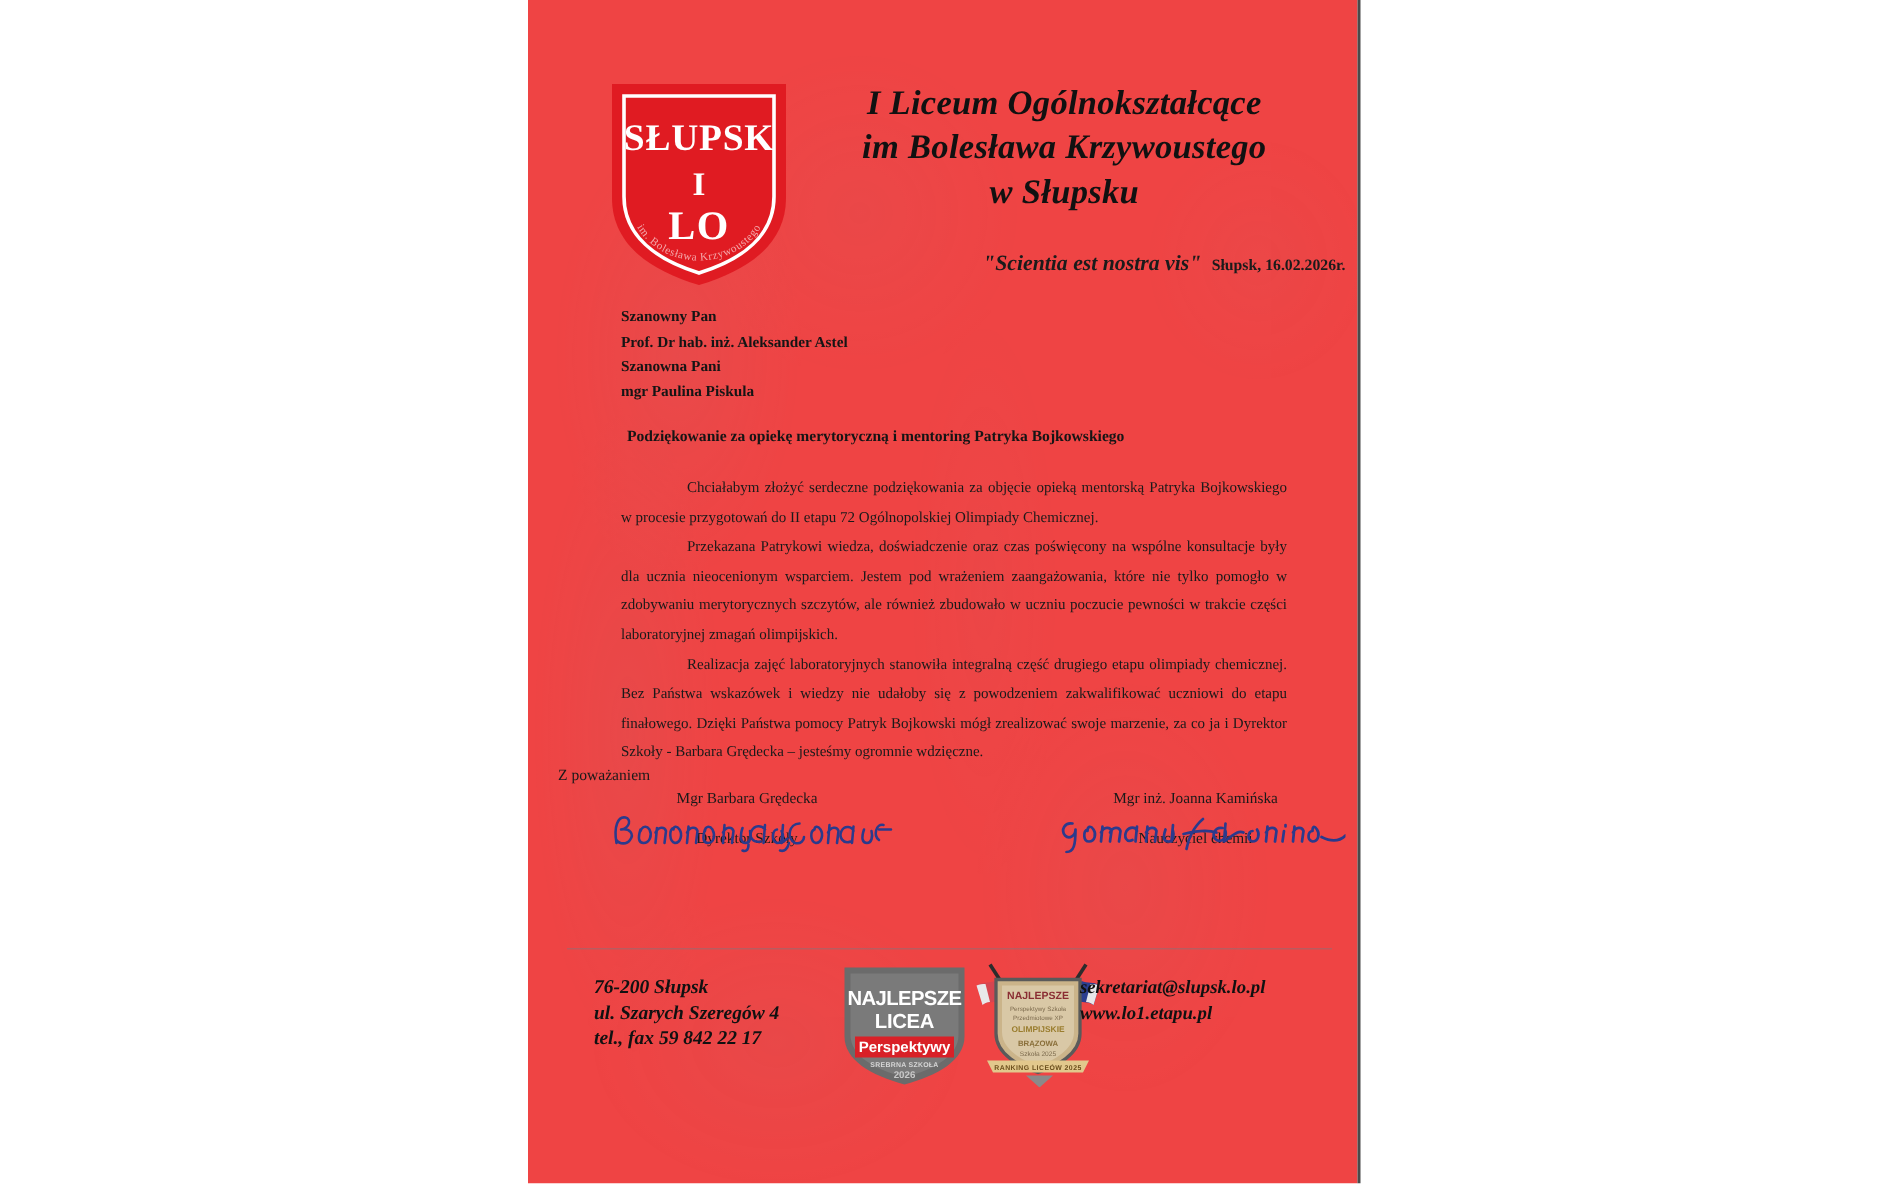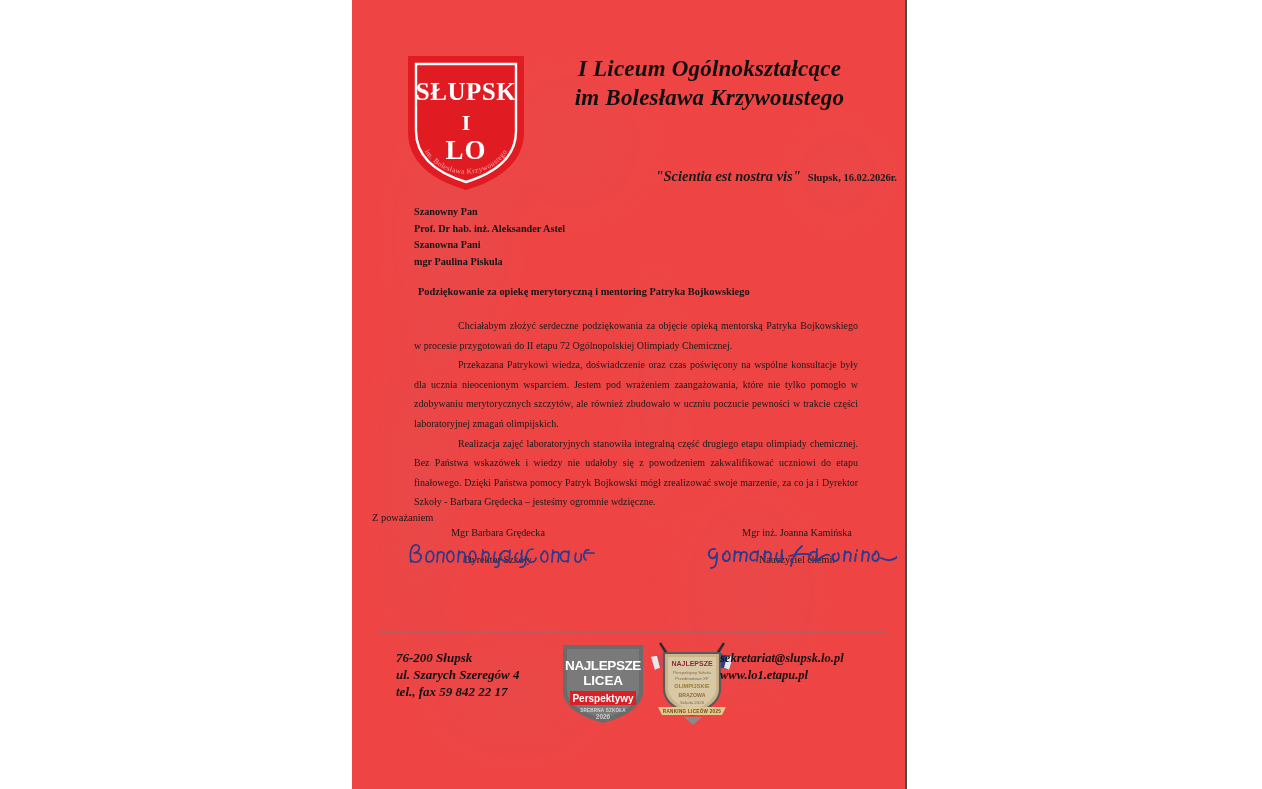--- a/index.html
+++ b/index.html
@@ -295,20 +295,21 @@
           </defs>
           <text font-family="Liberation Serif, serif" font-size="7.4" fill="#f4a8ab" letter-spacing="0.4">
             <textPath href="#arcpath" startOffset="50%" text-anchor="middle">im. Bolesława Krzywoustego</textPath>
           </text>
         </svg>
       </div>
 
       <div class="school-title">
         <div>I Liceum Ogólnokształcące</div>
         <div>im Bolesława Krzywoustego</div>
+        <div>w Słupsku</div>
       </div>
 
       <div class="motto-row">
         <span class="motto">"Scientia est nostra vis"</span>
         <span class="doc-date">Słupsk, 16.02.2026r.</span>
       </div>
     </div>
 
     <div class="addressee">
       <div class="aline">Szanowny Pan</div>

